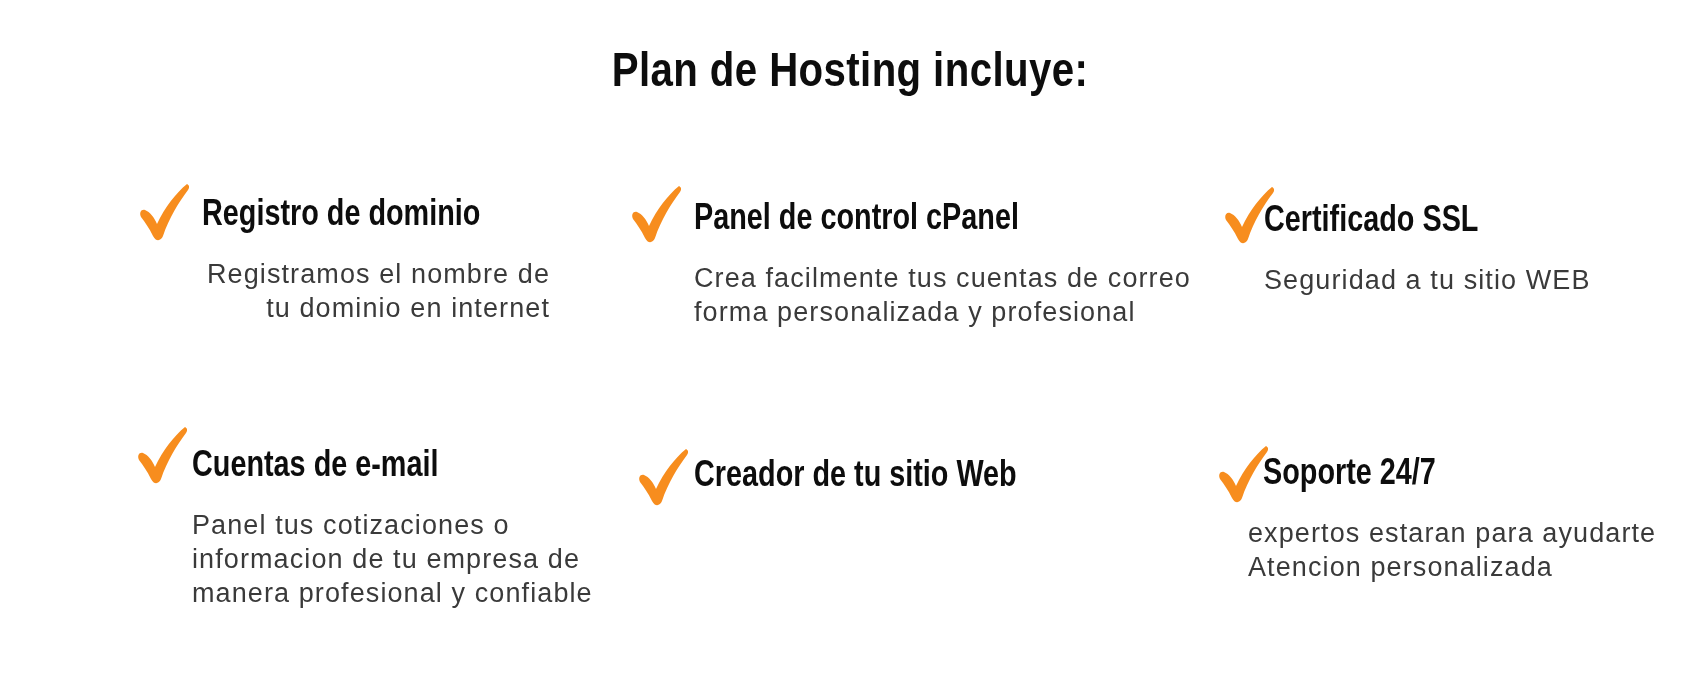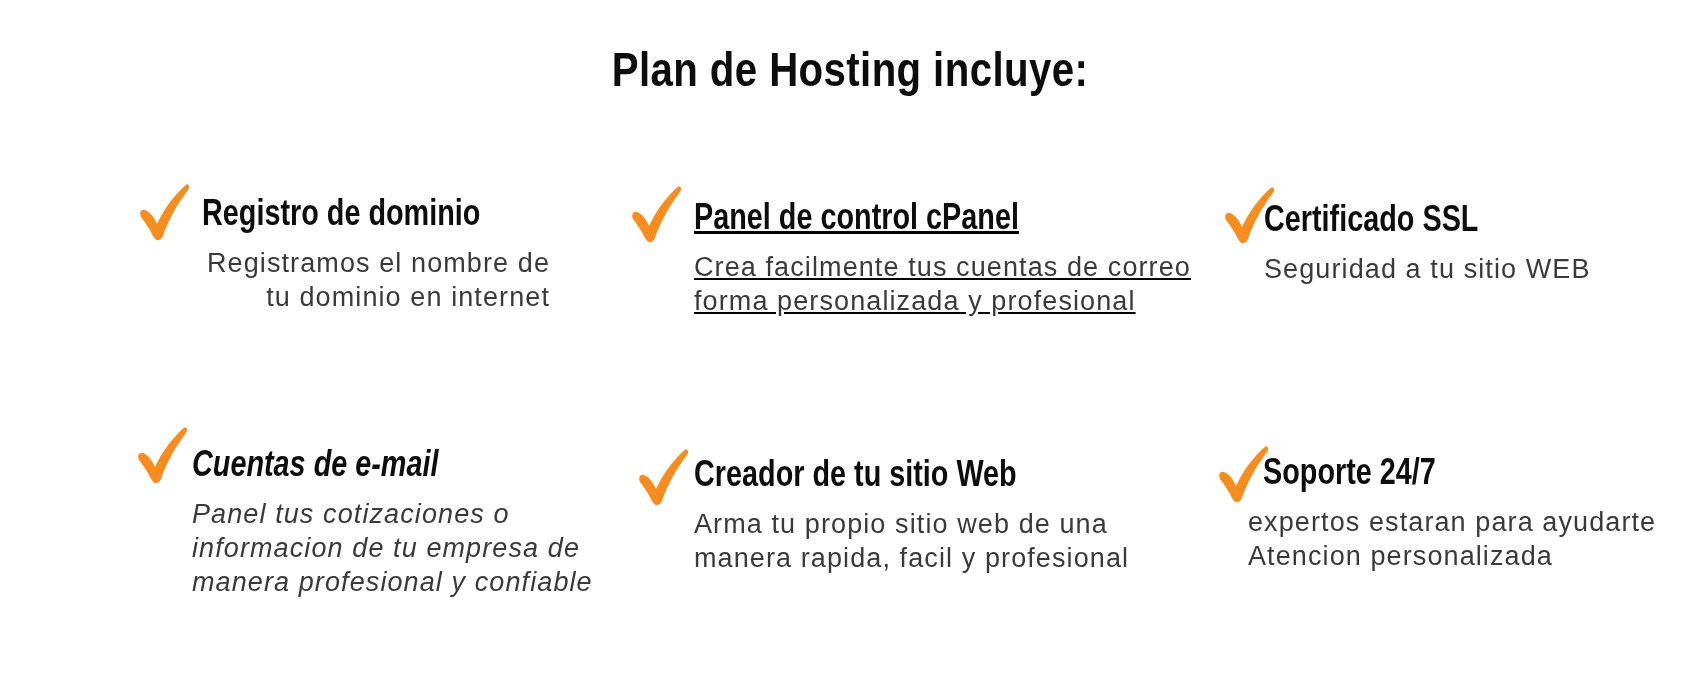--- a/index.html
+++ b/index.html
@@ -44,43 +44,43 @@
     font-size: 36px;
     line-height: 40px;
     font-weight: bold;
     letter-spacing: 0px;
     color: #0d0d0d;
     transform: scaleX(0.80);
     transform-origin: left center;
     white-space: nowrap;
   }
 
-  .feature .desc { margin-top: 13px; }
+  .feature .desc { margin-top: 24px; }
 
   .feature .desc p {
     font-size: 27px;
     line-height: 34px;
     font-weight: normal;
     letter-spacing: 1.1px;
     color: #3a3a3a;
     white-space: nowrap;
   }
 
   
   .f0 { left: 138px; top: 183px; }
   .f0 .text { left: 64px; top: 10px; text-align: right; }
 
   .f1 { left: 630px; top: 185px; }
-  .f1 .text { left: 64px; top: 12px; text-decoration: underline; }
+  .f1 .text { left: 64px; top: 12px; }
 
   .f2 { left: 1223px; top: 186px; }
   .f2 .text { left: 41px; top: 13px; }
 
   .f3 { left: 136px; top: 426px; }
-  .f3 .text { left: 56px; top: 18px; font-style: italic; }
+  .f3 .text { left: 56px; top: 18px; }
 
   .f4 { left: 637px; top: 448px; }
   .f4 .text { left: 57px; top: 6px; }
 
   .f5 { left: 1217px; top: 445px; }
   .f5 .text { left: 31px; top: 7px; }
   .f5 h3 { margin-left: 15px; }
 </style>
 </head>
 <body>
@@ -140,24 +140,20 @@
       </div>
     </div>
   </div>
 
   <div class="feature f4">
     <svg class="check" viewBox="0 0 52 60" aria-hidden="true">
       <path fill="#f78d1e" d="M3 34 C1 30 3 26 7 27 C12 29 16 34 19 41 C27 24 38 10 49 1 C51 2 52 4 50 7 C41 19 31 35 25 53 C23 58 18 59 15 53 C11 45 7 39 3 34 Z"></path>
     </svg>
     <div class="text">
       <h3>Creador de tu sitio Web</h3>
-      <div class="desc">
-        <p>Arma tu propio sitio web de una</p>
-        <p>manera rapida, facil y profesional</p>
-      </div>
     </div>
   </div>
 
   <div class="feature f5">
     <svg class="check" viewBox="0 0 52 60" aria-hidden="true">
       <path fill="#f78d1e" d="M3 34 C1 30 3 26 7 27 C12 29 16 34 19 41 C27 24 38 10 49 1 C51 2 52 4 50 7 C41 19 31 35 25 53 C23 58 18 59 15 53 C11 45 7 39 3 34 Z"></path>
     </svg>
     <div class="text">
       <h3>Soporte 24/7</h3>
       <div class="desc">

